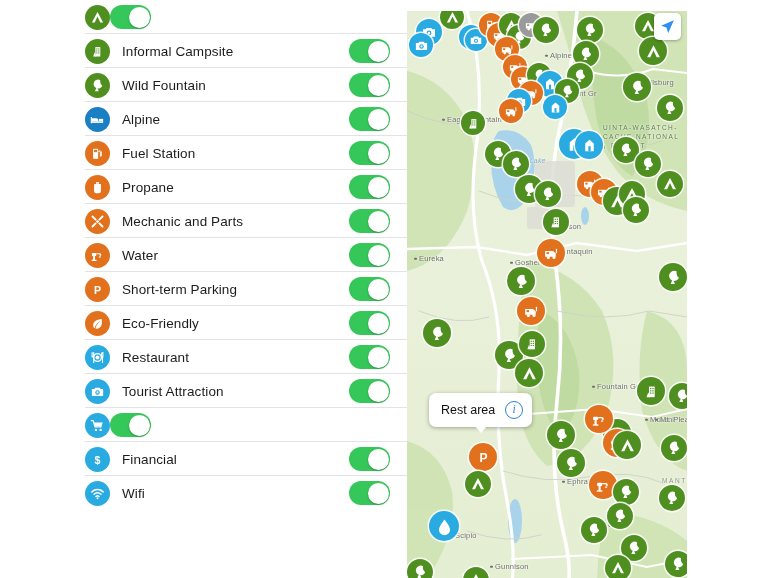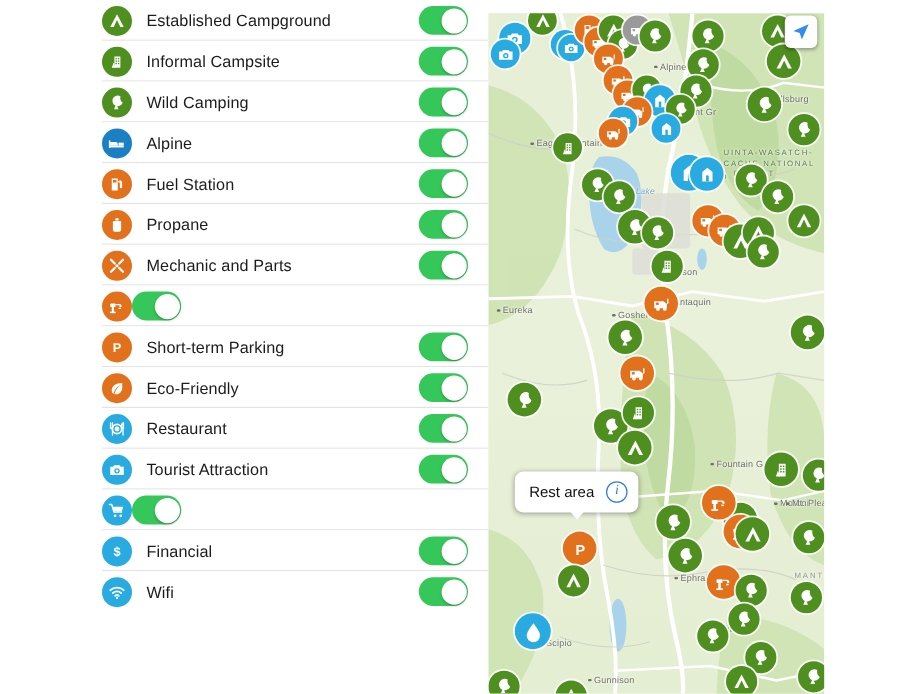--- a/index.html
+++ b/index.html
@@ -158,21 +158,20 @@
 
 <div id="app">
 
   <div id="filter-list">
       <div class="row">
         <span class="ic" style="background: rgb(79, 143, 31);">
           <svg width="15" height="15" viewBox="0 0 24 24">
             <path d="M12 3 L21 20 H16.5 L12 10.5 L7.5 20 H3 Z" fill="#fff"></path>
           </svg>
         </span>
-        <span class="row-label">Established Campground</span>
         <span class="toggle" style="background: rgb(53, 199, 89);">
           <span class="knob"></span>
         </span>
       </div>
       <div class="row">
         <span class="ic" style="background: rgb(79, 143, 31);">
           <svg width="15" height="15" viewBox="0 0 24 24">
             <path d="M8.5 5h8v15h-8z" fill="#fff"></path>
             <g fill="#4f8f1f">
               <rect x="10" y="7" width="1.8" height="1.8"></rect>
@@ -190,21 +189,21 @@
           <span class="knob"></span>
         </span>
       </div>
       <div class="row">
         <span class="ic" style="background: rgb(79, 143, 31);">
           <svg width="15" height="15" viewBox="0 0 24 24">
             <path d="M16.6 3.4a7.2 7.2 0 1 0 3.1 8.9 8.6 8.6 0 0 1-3.1-8.9z" fill="#fff"></path>
             <path d="M8 21 L11 14 L14 21 Z" fill="#fff"></path>
           </svg>
         </span>
-        <span class="row-label">Wild Camping</span>
+        <span class="row-label">Wild Fountain</span>
         <span class="toggle" style="background: rgb(53, 199, 89);">
           <span class="knob"></span>
         </span>
       </div>
       <div class="row">
         <span class="ic" style="background: rgb(27, 127, 196);">
           <svg width="15" height="15" viewBox="0 0 24 24">
             <path d="M3 10h7a3 3 0 0 1 3 3v2H3z" fill="#fff"></path>
             <rect x="2" y="15" width="19" height="2.4" fill="#fff"></rect>
             <rect x="1.2" y="8" width="1.9" height="10" fill="#fff"></rect>
@@ -257,20 +256,21 @@
       <div class="row">
         <span class="ic" style="background: rgb(226, 113, 29);">
           <svg width="15" height="15" viewBox="0 0 24 24">
             <rect x="3" y="8" width="7" height="4.6" rx="1" fill="#fff"></rect>
             <path d="M10 8.5h5.5a2.5 2.5 0 0 1 2.5 2.5v1.5h-2.6V11a.9.9 0 0 0-.9-.9H10z" fill="#fff"></path>
             <rect x="14.2" y="13.4" width="3" height="1.8" fill="#fff"></rect>
             <rect x="5" y="12.6" width="3" height="7" fill="#fff"></rect>
             <rect x="2.6" y="18.8" width="7.8" height="2" fill="#fff"></rect>
           </svg>
         </span>
+        <span class="row-label">Water</span>
         <span class="toggle" style="background: rgb(53, 199, 89);">
           <span class="knob"></span>
         </span>
       </div>
       <div class="row">
         <span class="ic" style="background: rgb(226, 113, 29);">
           <svg width="15" height="15" viewBox="0 0 24 24">
             <text x="12" y="18.5" font-size="17" font-weight="bold" text-anchor="middle" font-family="Liberation Sans, sans-serif" fill="#fff">P</text>
           </svg>
         </span>

